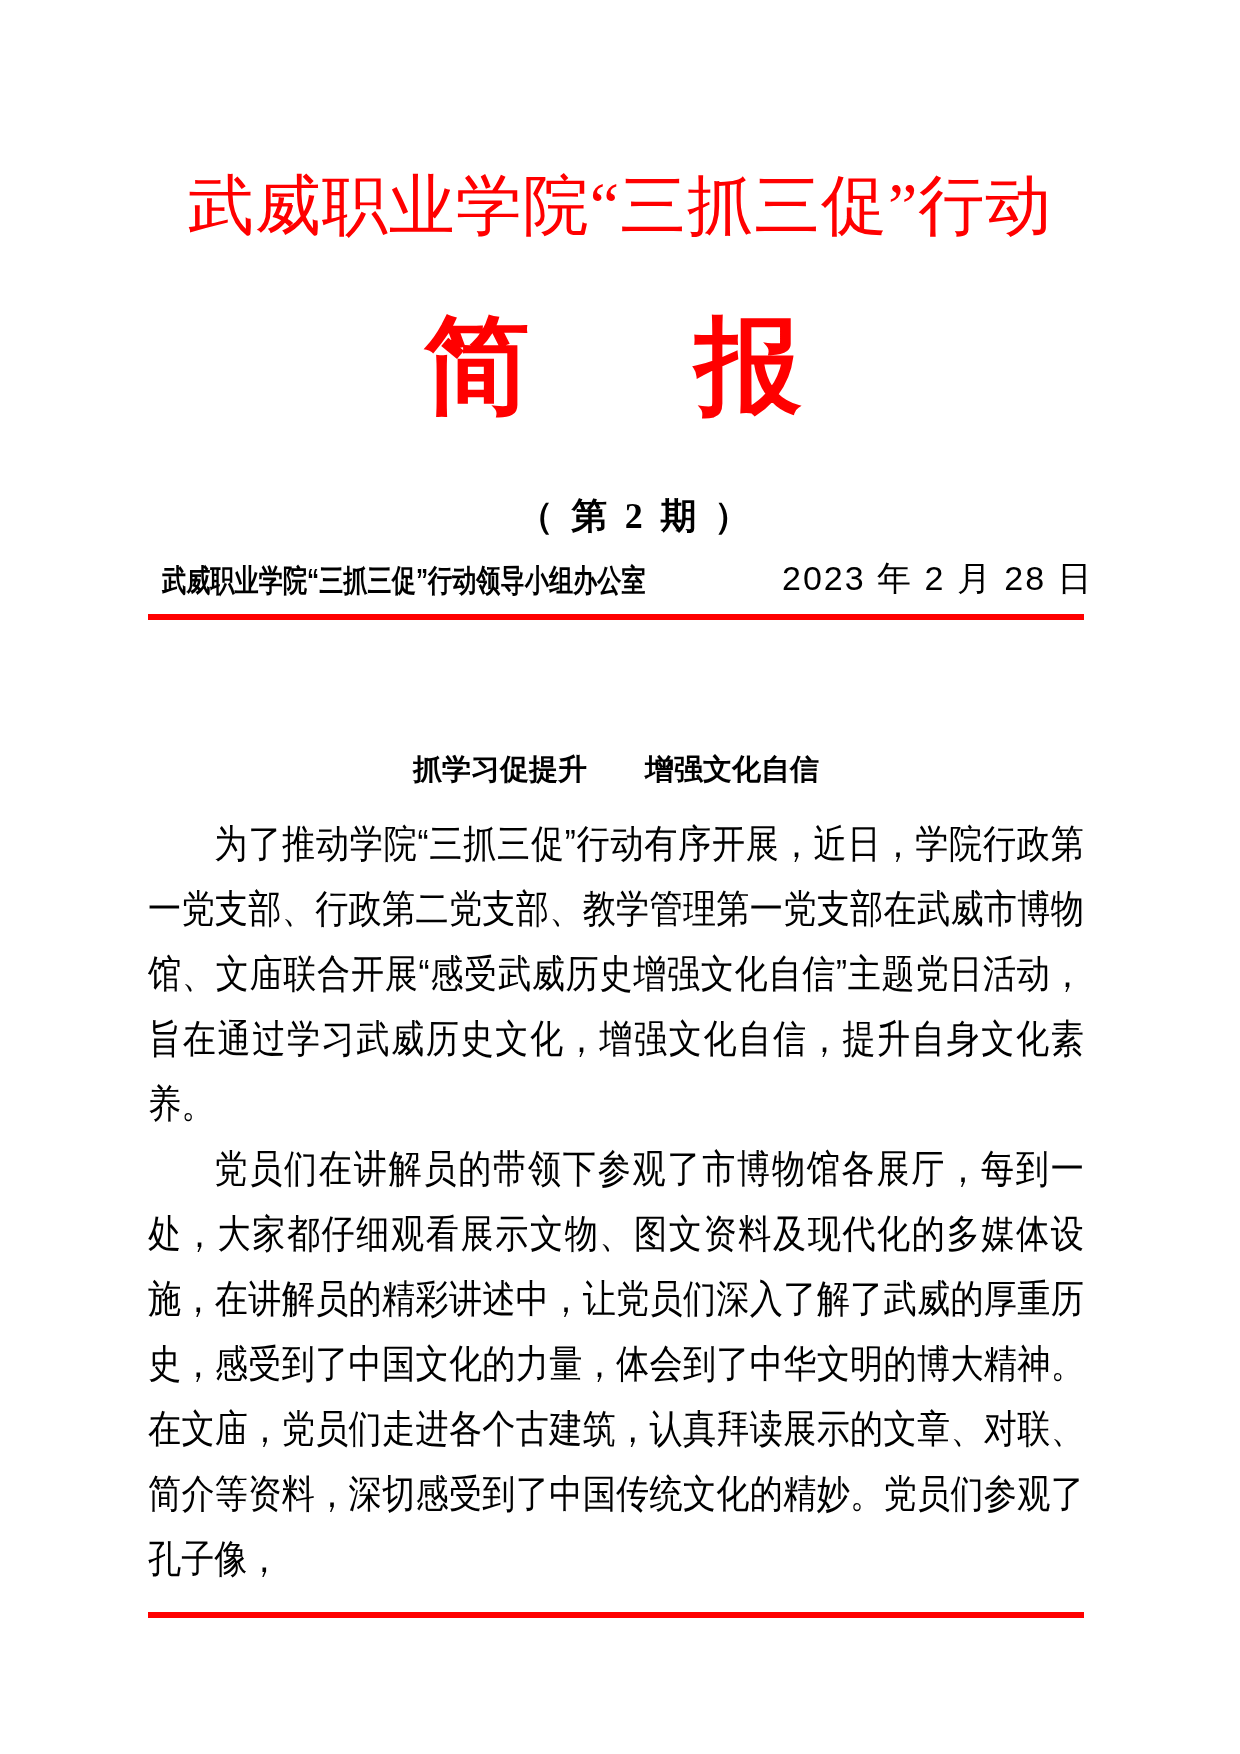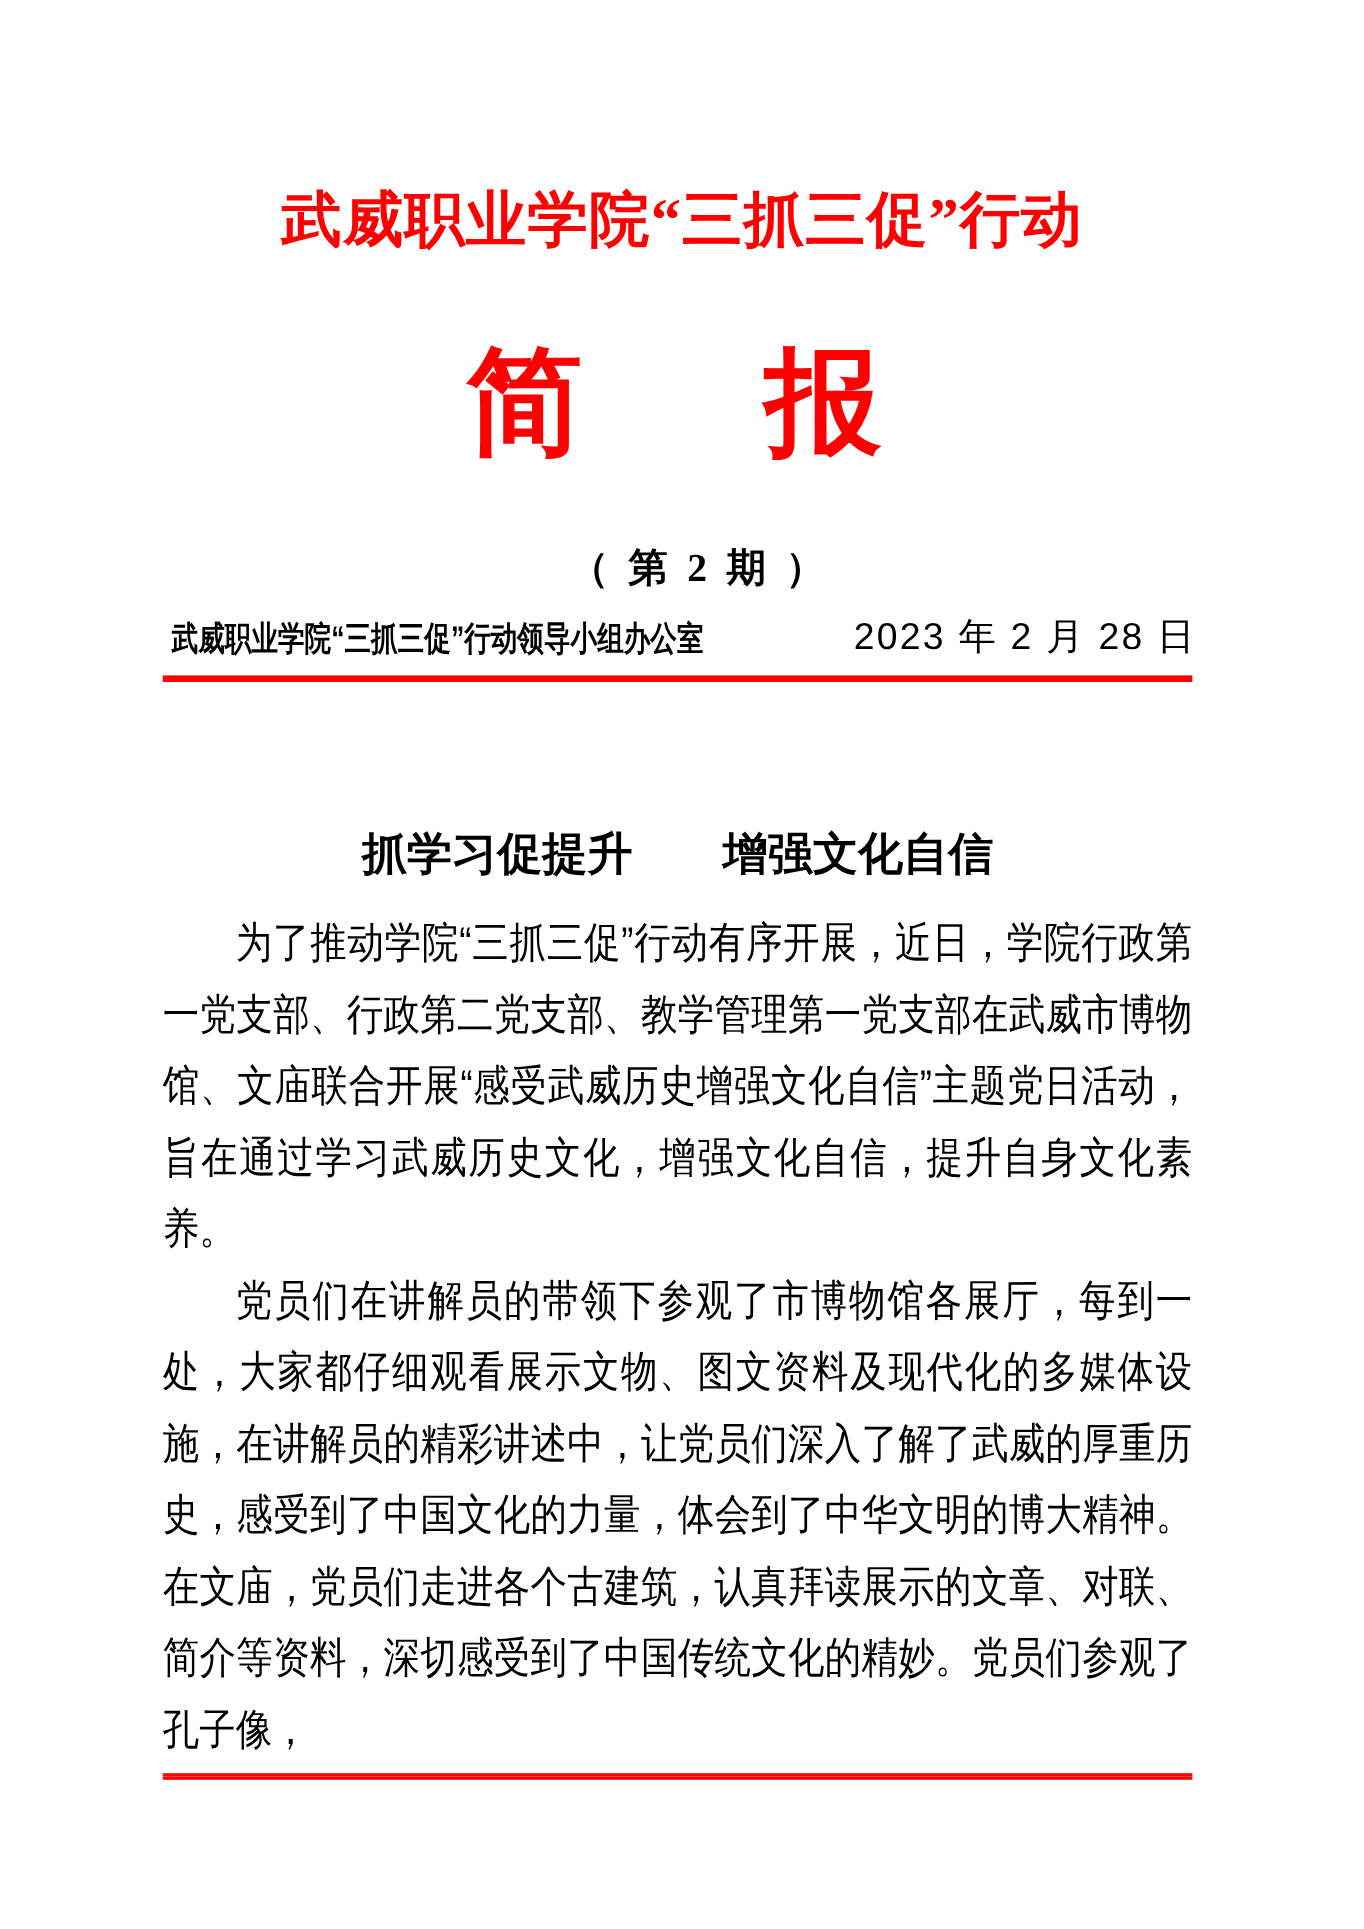--- a/index.html
+++ b/index.html
@@ -19,22 +19,22 @@
     font-family: "Liberation Sans", sans-serif;
     color: var(--text-color);
   }
   
   .masthead-title {
     position: absolute;
     top: 168px; left: 0;
     width: 100%;
     text-align: center;
     font-family: "Liberation Serif", serif;
-    font-weight: 700;
-    font-size: 55px;
+    font-weight: 400;
+    font-size: 66px;
     line-height: 1.15;
     color: var(--accent-red);
     letter-spacing: 1px;
     white-space: nowrap;
   }
   .masthead-subtitle {
     position: absolute;
     top: 306px; left: 0;
     width: 100%;
     text-align: center;
@@ -58,21 +58,21 @@
     letter-spacing: 0.12em;
     color: var(--text-color);
     white-space: nowrap;
     margin-left: 16px;
   }
   .masthead-info-row {
     position: absolute;
     top: 556px; left: 148px;
     width: 936px;
     display: flex;
-    justify-content: center;
+    justify-content: flex-start;
     align-items: flex-end;
     border-bottom: 6px solid var(--accent-red);
     padding: 0 2px 12px 14px;
   }
   .issuing-office {
     font-size: 31px;
     font-weight: 600;
     white-space: nowrap;
     transform: scaleX(0.78);
     transform-origin: left bottom;
@@ -87,21 +87,21 @@
   .article {
     position: absolute;
     top: 752px; left: 148px;
     width: 936px;
   }
   .article-heading {
     margin: 0 0 24px 0;
     text-align: center;
     font-family: "Liberation Serif", serif;
     font-weight: 900;
-    font-size: 41px;
+    font-size: 29px;
     line-height: 1.2;
     color: var(--text-color);
     white-space: pre;
   }
   .article-body {
     width: 1101px;               
     transform: scaleX(0.85);
     transform-origin: left top;
   }
   .article-body p {

